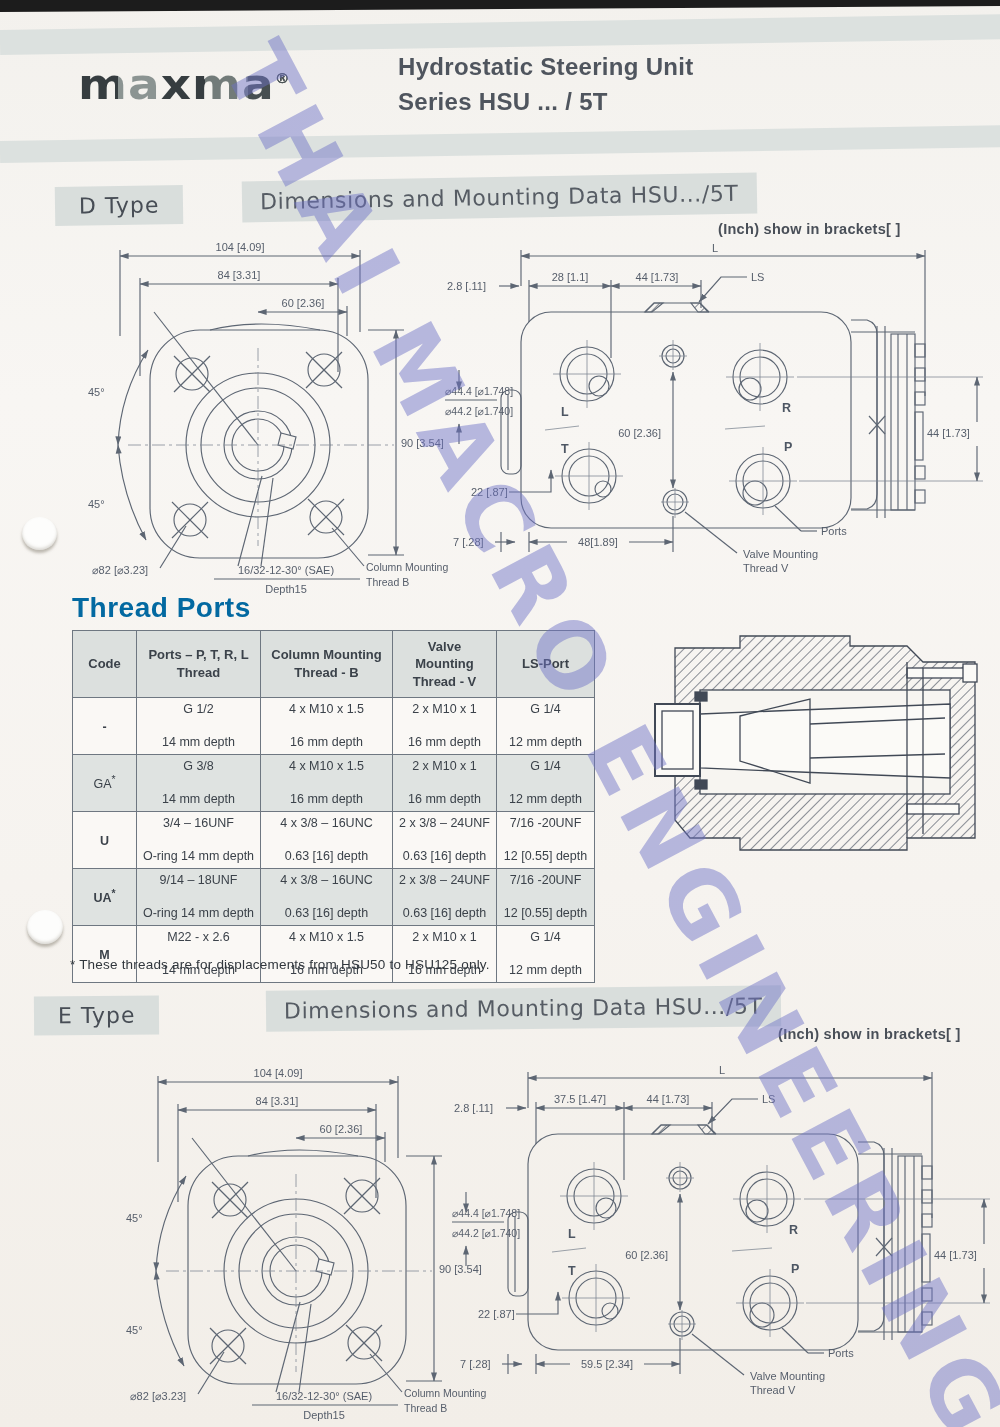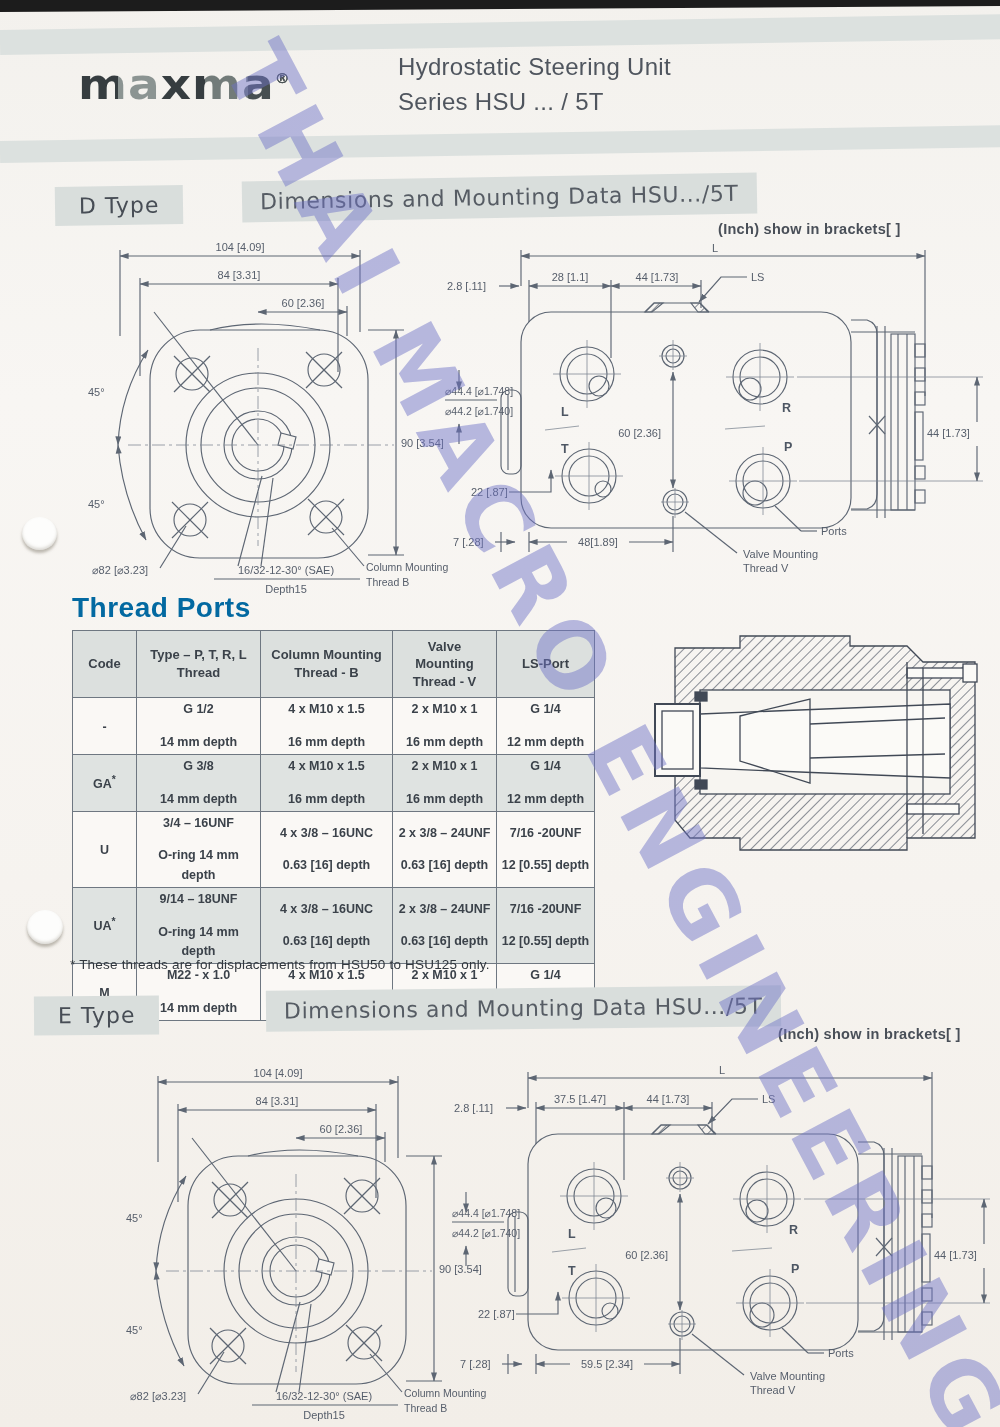--- a/index.html
+++ b/index.html
@@ -8,30 +8,30 @@
        font-family:"Liberation Sans",sans-serif;color:#3d444c;}
   .abs{position:absolute;}
   .scan-top{left:-10px;top:-6px;width:1030px;height:15px;background:#1c1c1c;transform:rotate(-.35deg);}
   .bar{left:0;width:1010px;height:25px;background:#dce1df;transform:rotate(-.9deg);transform-origin:left center;}
   .bar1{top:30px;} .bar2{top:141px;height:22px;}
   .logo{left:78px;top:56px;font-family:"DejaVu Sans",sans-serif;font-weight:900;font-size:47px;
         letter-spacing:1px;transform:scaleY(.92);color:#3c4345;
         background:linear-gradient(90deg,#363d40 0 19%,#8b9492 19% 39%,#363d40 39% 60%,#727b79 60% 80%,#474f51 80%);
         -webkit-background-clip:text;background-clip:text;-webkit-text-fill-color:transparent;}
   .logo sup{font-size:15px;-webkit-text-fill-color:#4a5254;letter-spacing:0;}
-  .doc-title{left:398px;top:50px;font-size:24px;font-weight:normal;color:#4f555e;line-height:1.45;letter-spacing:.3px;}
+  .doc-title{left:398px;top:50px;font-size:24px;font-weight:bold;color:#4f555e;line-height:1.45;letter-spacing:.3px;}
   .type-label{background:#d9dedc;color:#474d55;font-size:22px;padding:7px 24px;letter-spacing:1px;
               font-family:"DejaVu Sans",sans-serif;transform:rotate(-.8deg);}
   .sec-heading{background:#d9dedc;color:#565c64;font-size:22px;padding:8px 18px;letter-spacing:.6px;
                font-family:"DejaVu Sans",sans-serif;transform:rotate(-1deg);white-space:nowrap;}
   .inch-note{font-size:14.5px;font-weight:bold;color:#494f58;letter-spacing:.3px;}
   .tp-title{left:72px;top:592px;font-size:28px;font-weight:bold;color:#0369a1;letter-spacing:.5px;}
   table.tp{left:72px;top:630px;position:absolute;border-collapse:collapse;table-layout:fixed;}
   table.tp td,table.tp th{border:1.6px solid #6e7781;text-align:center;vertical-align:middle;
-       font-size:12.5px;color:#3b424a;padding:2px 3px;background:#faf8f5;font-weight:bold;}
+       font-size:12.5px;color:#3b424a;padding:2px 3px;background:#faf8f5;}
   table.tp th{font-size:13px;font-weight:bold;background:#dce0de;height:62px;line-height:1.35;}
   table.tp td{height:52px;line-height:1.55;}
   table.tp tr.shade td{background:#dfe3e1;}
   table.tp td .c1{display:block;} table.tp td .c2{display:block;margin-top:13px;}
   .footnote{left:70px;top:957px;font-size:13.5px;font-weight:normal;color:#31373d;letter-spacing:.2px;}
   .watermark{left:295px;top:26px;transform:rotate(62deg);transform-origin:0 0;white-space:nowrap;
              font-family:"DejaVu Sans",sans-serif;font-size:90px;font-weight:600;letter-spacing:9px;
              color:rgba(110,114,198,.48);z-index:20;pointer-events:none;}
   .hole{border-radius:50%;background:#fdfdfc;z-index:40;
         box-shadow:0 3px 3px rgba(140,135,122,.55), inset 0 -2px 3px rgba(160,155,142,.35);}
@@ -272,21 +272,21 @@
   <colgroup>
       <col style="width:64px">
       <col style="width:124px">
       <col style="width:132px">
       <col style="width:104px">
       <col style="width:98px">
     </colgroup>
   <tbody>
       <tr>
     <th>Code</th>
-    <th><span>Type – P, T, R, L</span><br><span>Thread</span></th>
+    <th><span>Ports – P, T, R, L</span><br><span>Thread</span></th>
     <th><span>Column Mounting</span><br><span>Thread - B</span></th>
     <th><span>Valve</span><br><span>Mounting</span><br><span>Thread - V</span></th>
     <th>LS-Port</th>
   </tr>
   <tr>
     <td style="font-weight:bold"><span>-</span><sup></sup></td>
     <td>
           <span class="c1">G 1/2</span>
           <span class="c2">14 mm depth</span>
         </td>
@@ -297,21 +297,21 @@
     <td>
           <span class="c1">2 x M10 x 1</span>
           <span class="c2">16 mm depth</span>
         </td>
     <td>
           <span class="c1">G 1/4</span>
           <span class="c2">12 mm depth</span>
         </td>
   </tr>
   <tr class="shade">
-    <td style="font-weight:bold"><span>GA</span><sup>*</sup></td>
+    <td style="font-weight:normal"><span>GA</span><sup>*</sup></td>
     <td>
           <span class="c1">G 3/8</span>
           <span class="c2">14 mm depth</span>
         </td>
     <td>
           <span class="c1">4 x M10 x 1.5</span>
           <span class="c2">16 mm depth</span>
         </td>
     <td>
           <span class="c1">2 x M10 x 1</span>
@@ -356,21 +356,21 @@
           <span class="c2">0.63 [16] depth</span>
         </td>
     <td>
           <span class="c1">7/16 -20UNF</span>
           <span class="c2">12 [0.55] depth</span>
         </td>
   </tr>
   <tr>
     <td style="font-weight:bold"><span>M</span><sup></sup></td>
     <td>
-          <span class="c1">M22 - x 1.0</span>
+          <span class="c1">M22 - x 2.6</span>
           <span class="c2">14 mm depth</span>
         </td>
     <td>
           <span class="c1">4 x M10 x 1.5</span>
           <span class="c2">16 mm depth</span>
         </td>
     <td>
           <span class="c1">2 x M10 x 1</span>
           <span class="c2">16 mm depth</span>
         </td>

